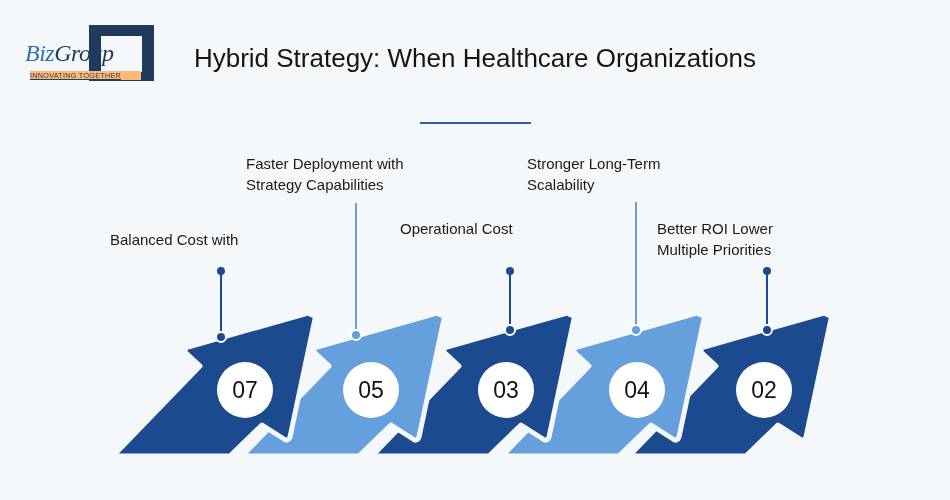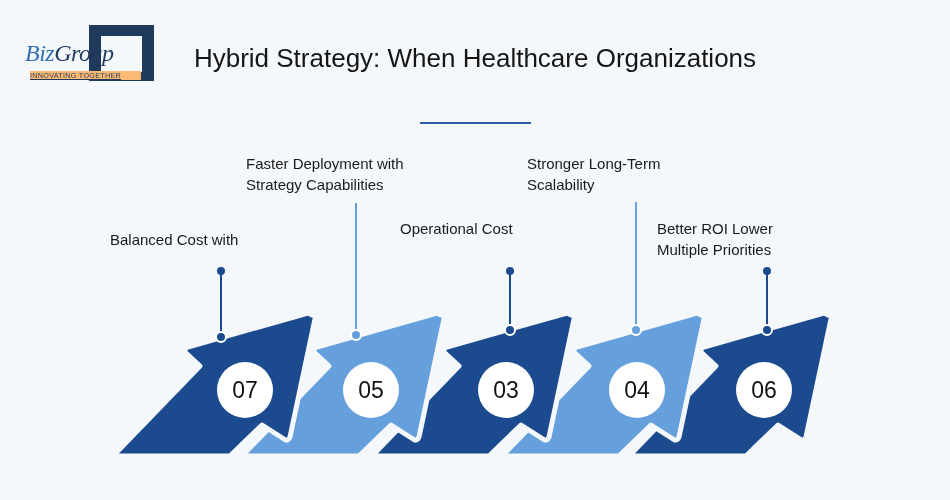--- a/index.html
+++ b/index.html
@@ -94,13 +94,13 @@
     <circle cx="767" cy="271" r="4" fill="#1b4b8e"></circle>
     <line x1="767" y1="271" x2="767" y2="328" stroke="#1b4b8e" stroke-width="2"></line>
     <circle cx="767" cy="330" r="5" fill="#1b4b8e" stroke="#fff" stroke-width="2"></circle>
   </g>
 </svg>
 
 <div class="num" style="left:217px; top:362px;">07</div>
 <div class="num" style="left:343px; top:362px;">05</div>
 <div class="num" style="left:478px; top:362px;text-align:center;">03</div>
 <div class="num" style="left:609px; top:362px;">04</div>
-<div class="num" style="left:736px; top:362px;">06</div>
+<div class="num" style="left:736px; top:362px;">02</div>
 
 </body></html>

